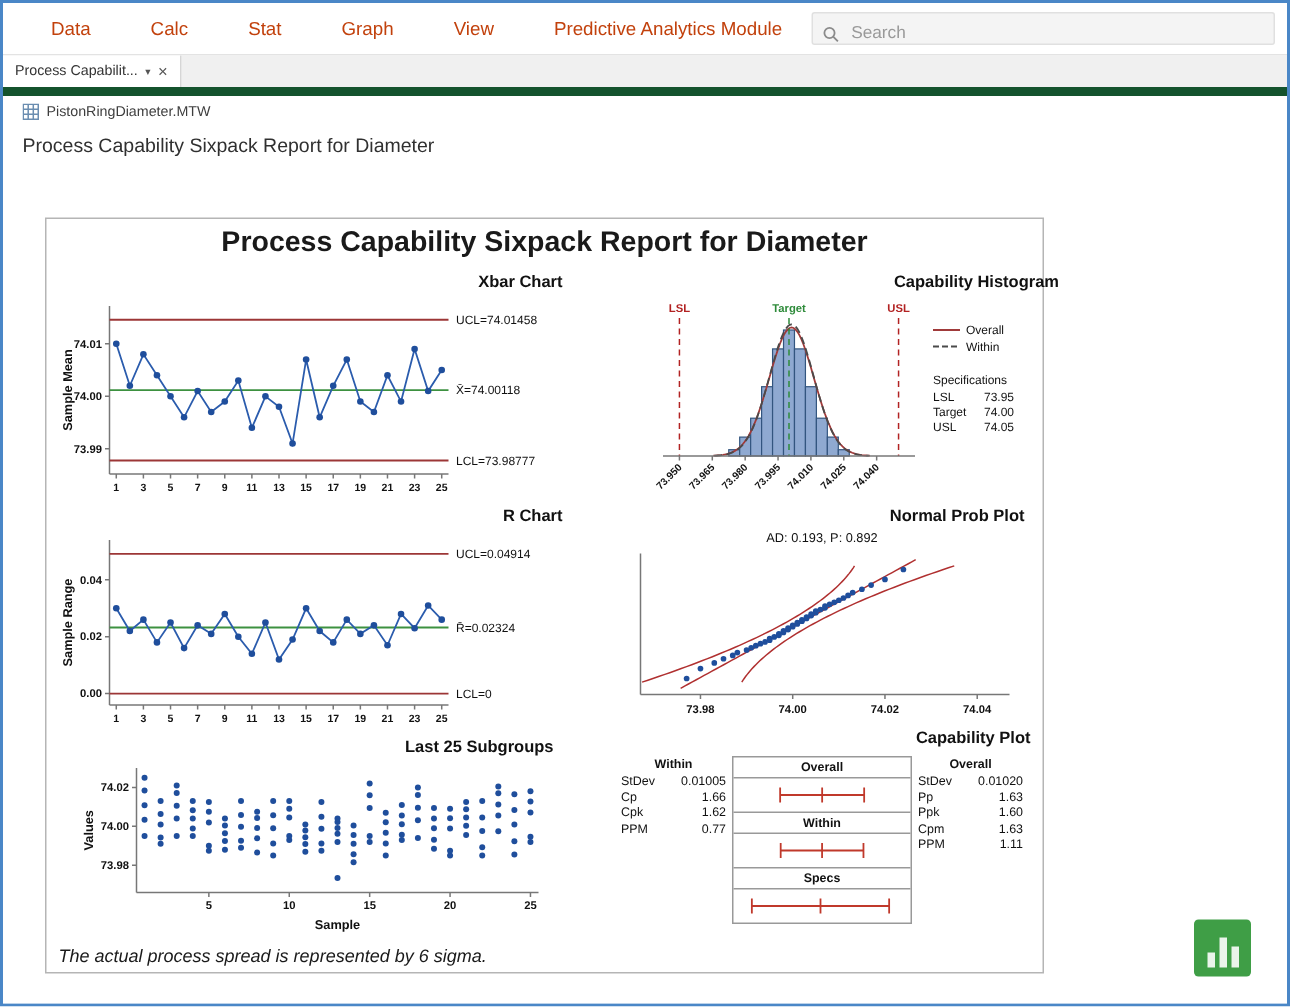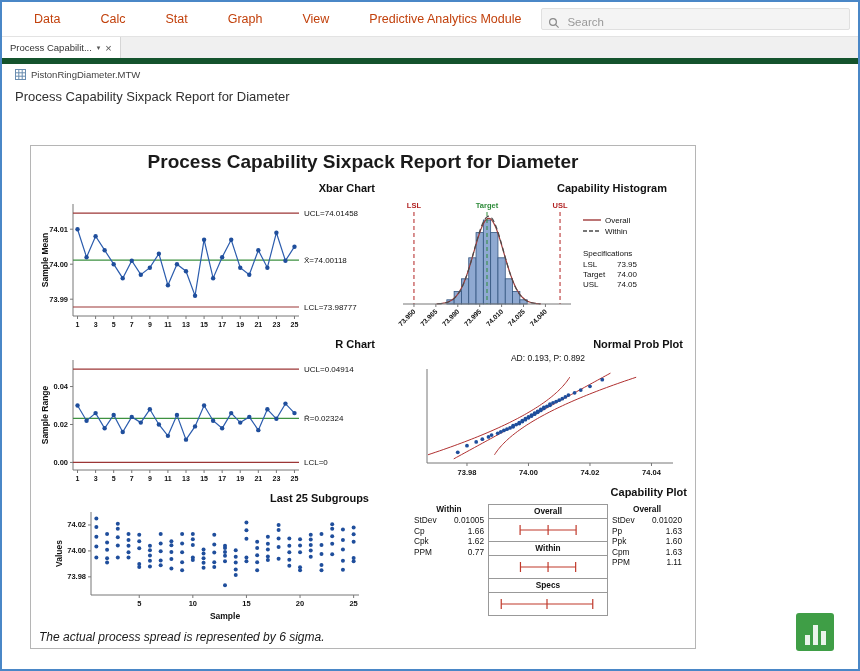--- a/index.html
+++ b/index.html
@@ -26,21 +26,21 @@
   .outtitle{font-size:13px;color:#303030;margin:5px 0 10px;}
 
   
   .canvas{position:absolute;left:0;right:0;top:105px;bottom:0;background:#fff;}
   .report{position:absolute;left:28px;top:38px;width:664px;height:502px;border:1px solid #b5b5b5;background:#fff;}
   .report-title{position:absolute;top:5px;left:0;right:0;text-align:center;font-size:19px;font-weight:bold;color:#1a1a1a;}
   .panel{position:absolute;}
   .panel-title{text-align:right;font-size:11px;font-weight:bold;color:#111;height:15px;}
   .panel-subtitle{text-align:center;font-size:8.5px;color:#111;height:11px;}
   .panel.xbar{left:8px;top:36px;width:336px;}
-  .panel.hist{left:366px;top:36px;width:270px;}
+  .panel.hist{left:405px;top:36px;width:270px;}
   .panel.rchart{left:8px;top:192px;width:336px;}
   .panel.prob{left:382px;top:192px;width:270px;}
   .panel.subg{left:22px;top:346px;width:316px;}
   .panel.cap{left:378px;top:340px;width:278px;}
   .chart-host{position:relative;}
   .xbar .chart-host{width:336px;height:136px;}
   .hist .chart-host{width:270px;height:138px;}
   .rchart .chart-host{width:336px;height:134px;}
   .prob .chart-host{width:270px;height:116px;}
   .subg .chart-host{width:316px;height:115px;}

